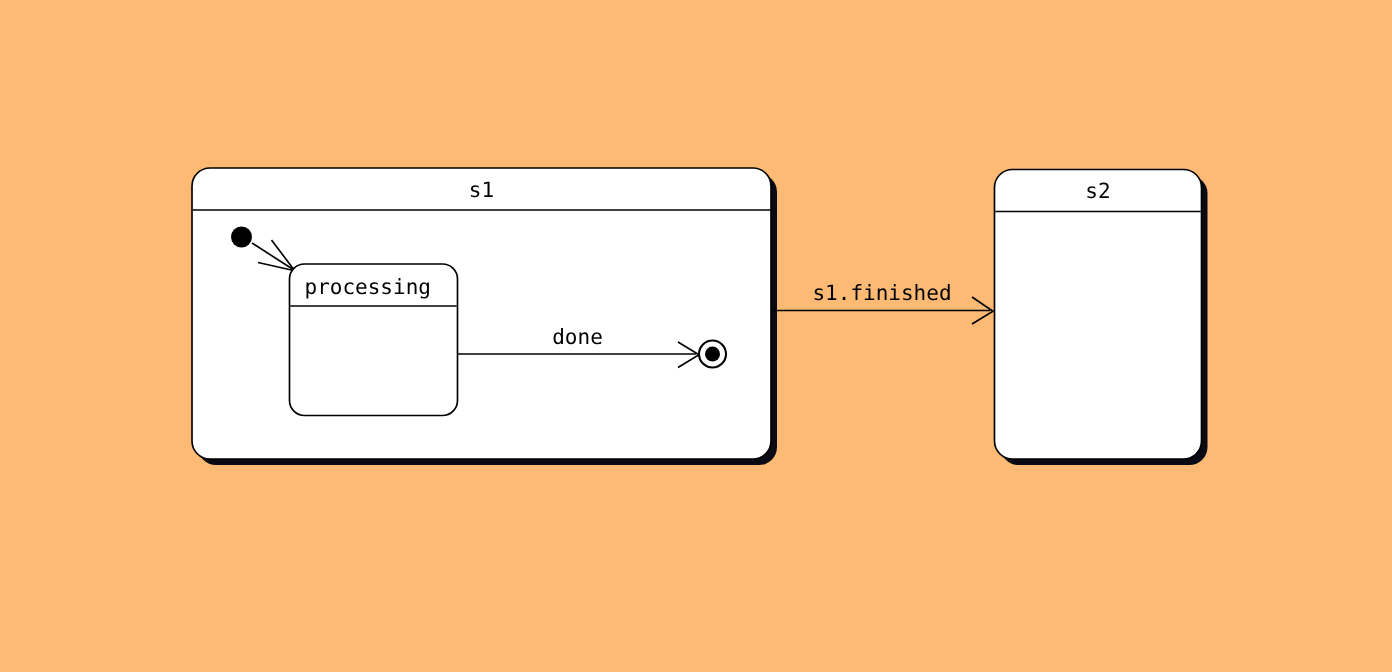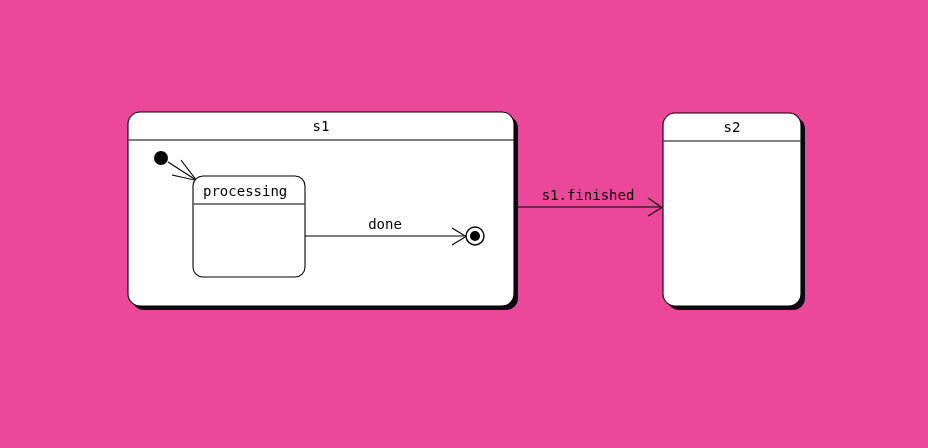--- a/index.html
+++ b/index.html
@@ -11,21 +11,21 @@
     width: 928px;
     height: 448px;
     background: #ededed;
     font-family: "DejaVu Sans Mono", "Liberation Mono", monospace;
     overflow: hidden;
   }
   #canvas {
     position: relative;
     width: 928px;
     height: 448px;
-    background: #ec4899;
+    background: #fdba74;
   }
   svg#diagram {
     position: absolute;
     left: 0;
     top: 0;
     width: 928px;
     height: 448px;
     display: block;
   }
   .state-title {

